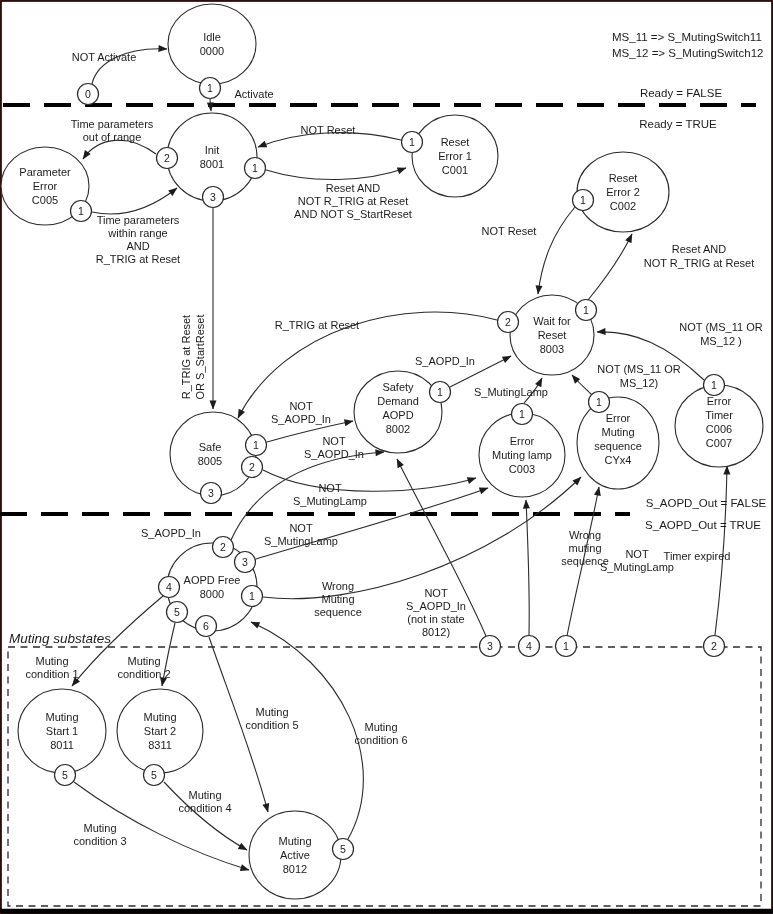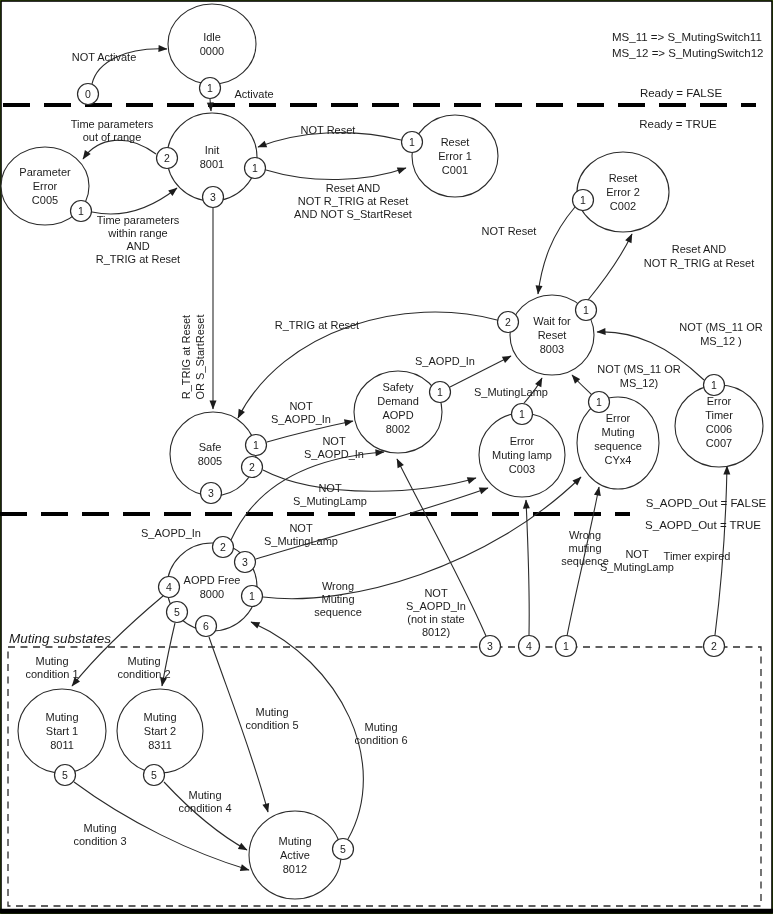--- a/index.html
+++ b/index.html
@@ -1,16 +1,16 @@
 <!DOCTYPE html>
 <html><head>
 <meta charset="utf-8">
 <style>
   html,body{margin:0;padding:0;background:#fff;}
-  .page{width:773px;height:914px;position:relative;background:#84cc16;}
+  .page{width:773px;height:914px;position:relative;background:#ef4444;}
   svg{display:block;}
   text{font-family:"Liberation Sans","DejaVu Sans",sans-serif;fill:#1c1c1c;}
   .st{fill:#fff;stroke:#2b2b2b;stroke-width:1.1;}
   .tr{fill:none;stroke:#2b2b2b;stroke-width:1.1;}
   .thick{stroke:#000;stroke-width:4;stroke-dasharray:27 14;}
   .boxdash{fill:none;stroke:#2b2b2b;stroke-width:1.3;stroke-dasharray:7 5.5;}
   .port{fill:#fff;stroke:#2b2b2b;stroke-width:1.2;}
   .pt{font-size:10.5px;text-anchor:middle;}
   .sttxt{font-size:11px;text-anchor:middle;}
   .lbl{font-size:11px;text-anchor:middle;}

